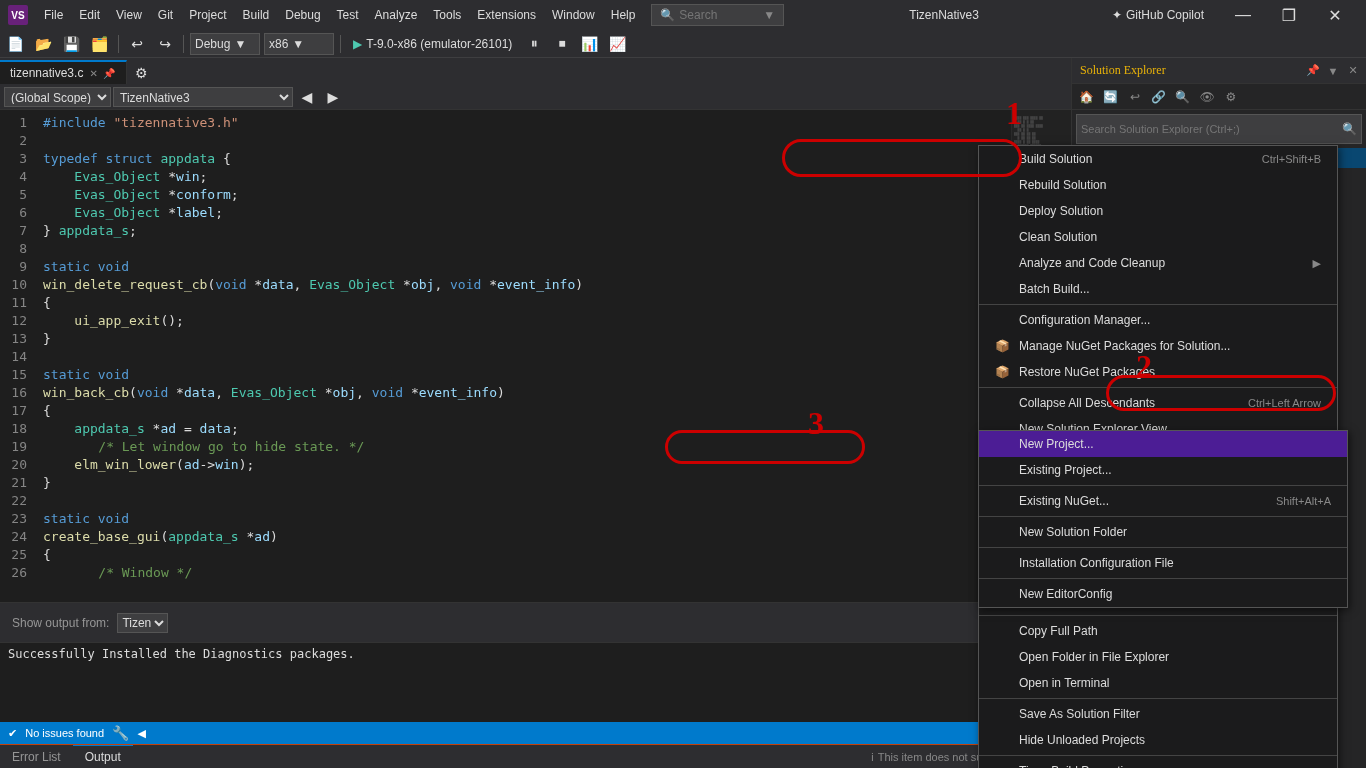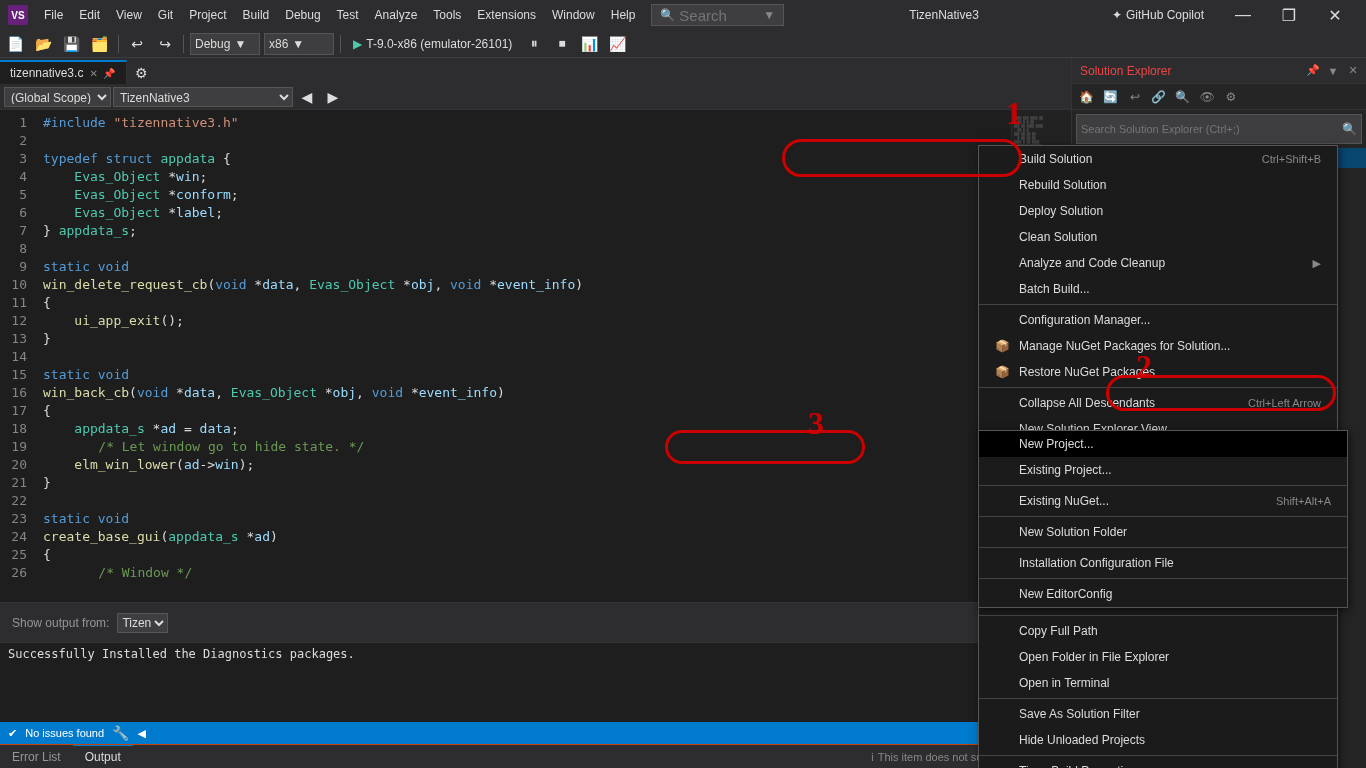--- a/index.html
+++ b/index.html
@@ -8,21 +8,21 @@
     
     #title-bar { display: flex; align-items: center; height: 30px; background: #2d2d30; padding: 0 8px; gap: 8px; }
     #title-bar .logo { width: 20px; height: 20px; background: #68217a; border-radius: 2px; display: flex; align-items: center; justify-content: center; font-size: 10px; color: white; font-weight: bold; flex-shrink: 0; }
     #menu-bar { display: flex; align-items: center; gap: 0; font-size: 12px; }
     #menu-bar span { padding: 4px 8px; cursor: pointer; color: #dcdcdc; }
     #title-bar .spacer { flex: 1; }
     #title-bar .title { font-size: 12px; color: #dcdcdc; }
     #title-bar .win-controls { display: flex; gap: 0; }
     #title-bar .win-btn { width: 46px; height: 30px; display: flex; align-items: center; justify-content: center; font-size: 16px; cursor: pointer; color: #dcdcdc; }
     #search-box { display: flex; align-items: center; background: #3e3e40; border: 1px solid #555; padding: 2px 8px; gap: 4px; height: 22px; min-width: 120px; }
-    #search-box input { background: none; border: none; color: #dcdcdc; font-size: 15px; outline: none; width: 80px; }
+    #search-box input { background: none; border: none; color: #dcdcdc; font-size: 12px; outline: none; width: 80px; }
     .github-copilot-btn { display: flex; align-items: center; gap: 4px; padding: 2px 8px; color: #dcdcdc; font-size: 12px; cursor: pointer; }
 
     
     #toolbar { display: flex; align-items: center; height: 28px; background: #2d2d30; border-bottom: 1px solid #3e3e40; padding: 0 4px; gap: 4px; }
     .toolbar-btn { width: 24px; height: 22px; display: flex; align-items: center; justify-content: center; cursor: pointer; border: 1px solid transparent; font-size: 14px; color: #dcdcdc; }
     .toolbar-sep { width: 1px; height: 18px; background: #555; margin: 0 2px; }
     .toolbar-dropdown { display: flex; align-items: center; height: 22px; background: #3e3e40; border: 1px solid #555; padding: 0 4px; gap: 4px; cursor: pointer; font-size: 12px; color: #dcdcdc; min-width: 70px; }
     .run-btn { display: flex; align-items: center; gap: 4px; background: none; border: none; color: #dcdcdc; cursor: pointer; padding: 2px 6px; font-size: 12px; }
 
     
@@ -64,21 +64,21 @@
     #output-source select { background: #3e3e40; border: 1px solid #555; color: #dcdcdc; font-size: 12px; height: 20px; }
     #output-content { flex: 1; padding: 4px 8px; font-family: 'Consolas', monospace; font-size: 12px; color: #dcdcdc; overflow: auto; }
 
     #bottom-tabs { display: flex; align-items: center; height: 24px; background: #2d2d30; border-top: 1px solid #c2410c; }
     .bottom-tab { padding: 4px 12px; font-size: 12px; cursor: pointer; color: #969696; }
     .bottom-tab.active { color: #dcdcdc; border-top: 1px solid #007acc; }
 
     
     #right-panel { width: 295px; display: flex; flex-direction: column; background: #252526; border-left: 1px solid #333; }
     #solution-explorer-header { display: flex; align-items: center; height: 26px; background: #2d2d30; padding: 0 4px; border-bottom: 1px solid #333; }
-    #solution-explorer-header .title { flex: 1; font-size: 12px; color: #ef4444; font-weight: 500; padding: 0 4px; }
+    #solution-explorer-header .title { flex: 1; font-size: 12px; color: #eab308; font-weight: 500; padding: 0 4px; font-family: Liberation Serif, serif; }
     #solution-explorer-header .header-btns { display: flex; gap: 2px; }
     .se-header-btn { width: 18px; height: 18px; display: flex; align-items: center; justify-content: center; cursor: pointer; font-size: 11px; color: #888; }
     #se-toolbar { display: flex; align-items: center; height: 26px; padding: 0 4px; gap: 2px; border-bottom: 1px solid #333; }
     .se-tool-btn { width: 22px; height: 22px; display: flex; align-items: center; justify-content: center; cursor: pointer; font-size: 12px; color: #888; border: 1px solid transparent; }
     #se-search { display: flex; align-items: center; background: #3e3e40; border: 1px solid #555; padding: 2px 4px; height: 30px; margin: 4px; }
     #se-search input { background: none; border: none; color: #dcdcdc; font-size: 11px; outline: none; flex: 1; }
     #se-content { flex: 1; overflow: auto; font-size: 12px; }
     .tree-item { display: flex; align-items: center; padding: 2px 4px; cursor: pointer; gap: 4px; height: 20px; }
     .tree-item.selected { background: #094771; }
     .tree-item .indent { display: inline-block; width: 16px; flex-shrink: 0; }
@@ -87,21 +87,21 @@
     .tree-arrow { font-size: 9px; color: #aaa; width: 10px; flex-shrink: 0; }
 
     
     #minimap { width: 80px; background: #252526; border-left: 1px solid #333; overflow: hidden; opacity: 0.6; }
 
     
     #context-menu-add { position: absolute; left: 978px; top: 430px; background: #1b1b1c; border: 1px solid #555; box-shadow: 2px 2px 8px rgba(0,0,0,0.5); z-index: 100; min-width: 370px; }
     #context-menu-right { position: absolute; left: 978px; top: 145px; background: #1b1b1c; border: 1px solid #555; box-shadow: 2px 2px 8px rgba(0,0,0,0.5); z-index: 99; min-width: 360px; }
 
     .cm-item { display: flex; align-items: center; padding: 4px 16px; cursor: pointer; gap: 8px; height: 26px; color: #dcdcdc; font-size: 12px; position: relative; }
-    .cm-item.highlighted { background: #000000; }
+    .cm-item.highlighted { background: #4c1d95; }
     .cm-item .cm-shortcut { margin-left: auto; color: #888; font-size: 11px; padding-left: 20px; }
     .cm-item .cm-arrow { margin-left: auto; color: #888; font-size: 11px; }
     .cm-item .cm-icon { width: 16px; display: flex; align-items: center; justify-content: center; flex-shrink: 0; }
     .cm-separator { height: 1px; background: #444; margin: 2px 0; }
     .annotation-number { position: absolute; color: #cc0000; font-size: 32px; font-weight: bold; font-family: 'Times New Roman', serif; z-index: 201; pointer-events: none; }
     .annotation-oval { position: absolute; border: 3px solid #cc0000; border-radius: 40px; pointer-events: none; z-index: 200; }
   </style>
 </head>
 <body>
 

